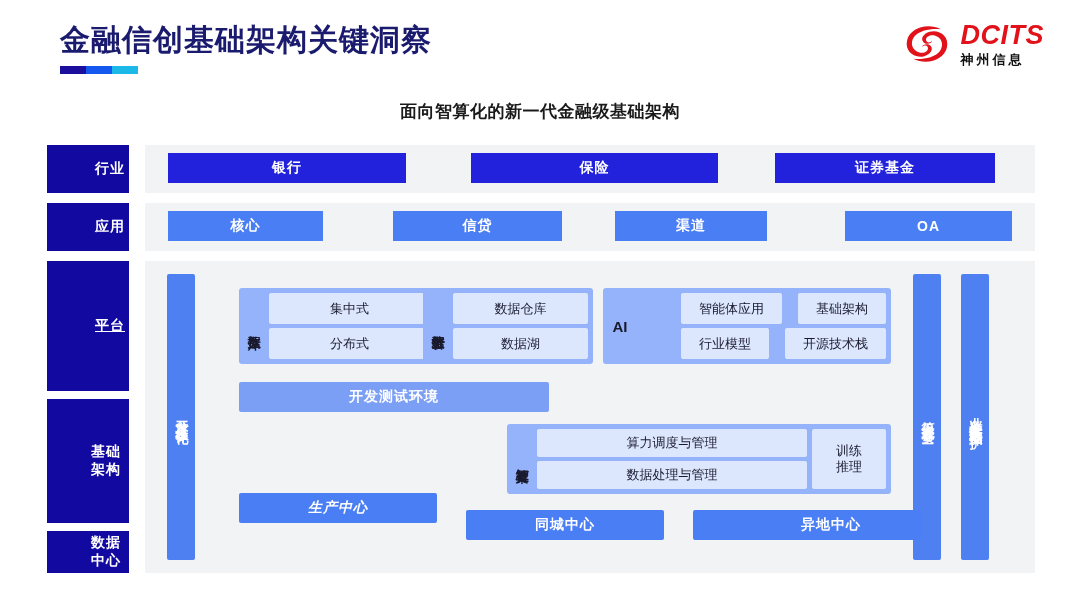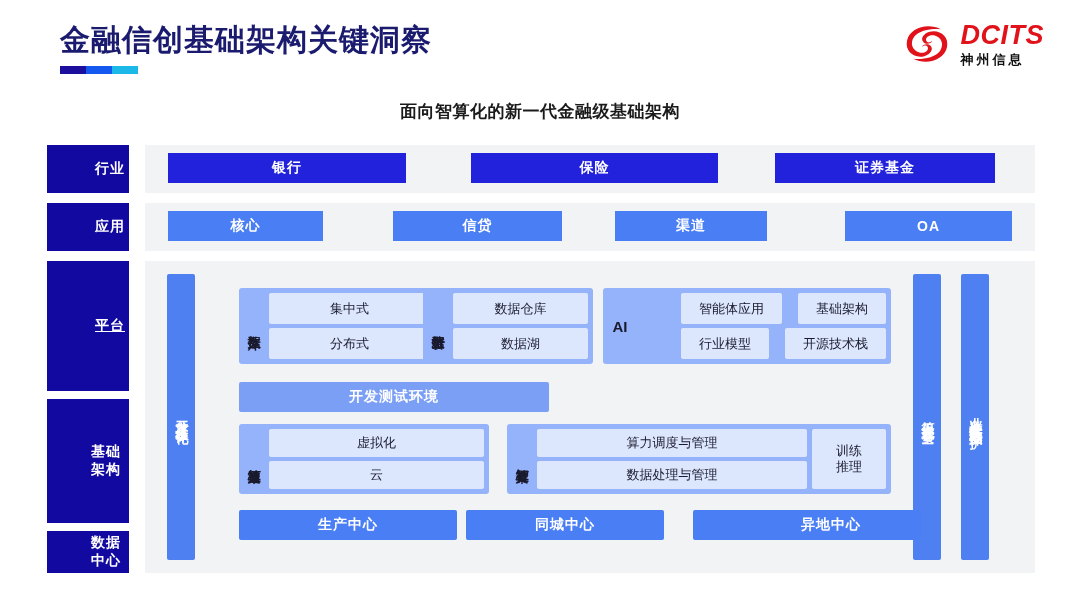--- a/index.html
+++ b/index.html
@@ -191,36 +191,29 @@
         </div>
         <div class="mod-row">
           <div class="chip">行业模型</div>
           <div class="chip">开源技术栈</div>
         </div>
       </div>
     </div>
 
     <div class="envbar" style="left:94px;top:121px;width:310px;height:30px;">开发测试环境</div>
 
-    <div class="module" style="left:94px;top:163px;width:250px;height:70px;">
-      <div class="mod-label">通算框架</div>
-      <div class="mod-stack">
-        <div class="chip">虚拟化</div>
-        <div class="chip">云</div>
-      </div>
-    </div>
 
     <div class="module" style="left:362px;top:163px;width:384px;height:70px;">
       <div class="mod-label">智算框架</div>
       <div class="mod-stack">
         <div class="chip">算力调度与管理</div>
         <div class="chip">数据处理与管理</div>
       </div>
       <div class="chip chip-tall" style="white-space:pre-line;">训练
 推理</div>
     </div>
 
-    <div class="dcbar" style="left:94px;top:249px;width:218px;height:30px;">生产中心</div>
+    <div class="dcbar" style="left:94px;top:232px;width:198px;height:30px;font-style:italic;">生产中心</div>
     <div class="dcbar" style="left:321px;top:249px;width:198px;height:30px;">同城中心</div>
     <div class="dcbar" style="left:548px;top:249px;width:228px;height:30px;padding-left:48px;">异地中心</div>
   </div>
 
 </div>
 
 </body></html>

